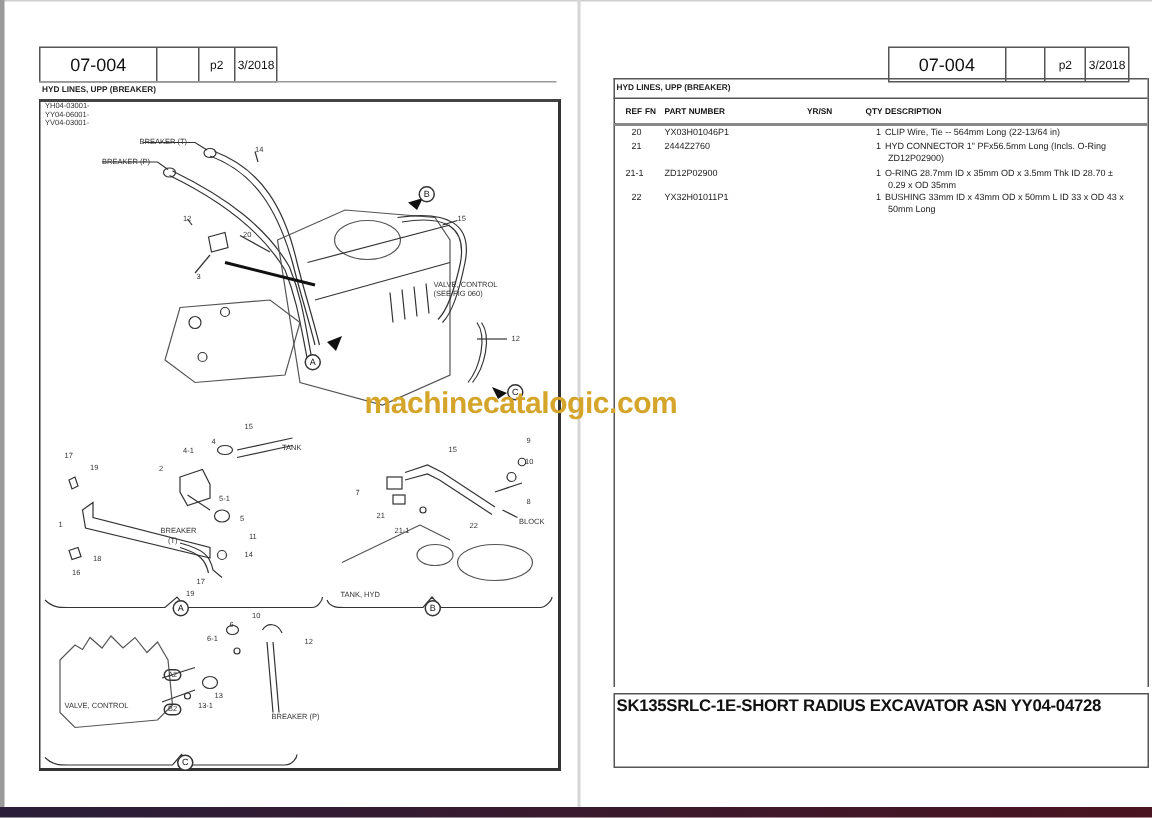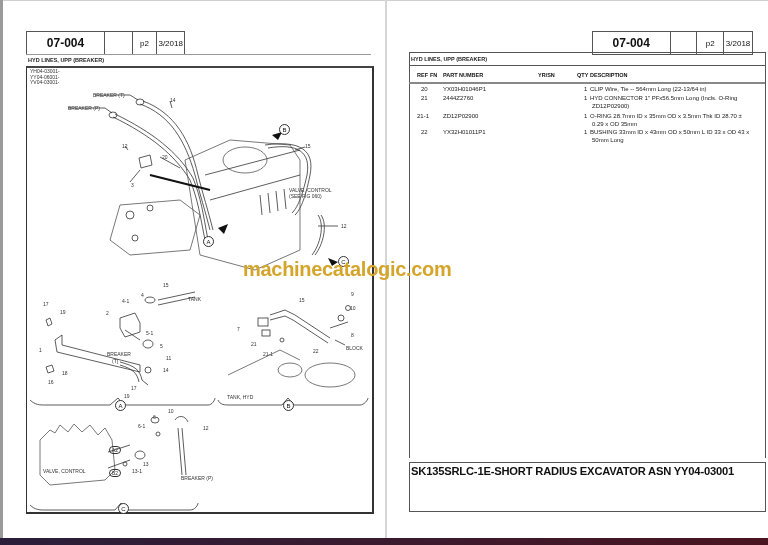--- a/index.html
+++ b/index.html
@@ -6,21 +6,21 @@
   body { width:768px; height:545px; background:#ffffff; position:relative; overflow:hidden; font-family:"Liberation Sans", sans-serif; color:#111; }
   .left-edge { position:absolute; left:0; top:0; width:3px; height:538px; background:#9a9a9a; }
   .page-sep { position:absolute; left:385px; top:0; width:2px; height:538px; background:#d6d6d6; }
   .taskbar { position:absolute; left:0; top:538px; width:768px; height:7px; background:linear-gradient(90deg,#2a1e3a,#3a1a2e 50%,#4a1420); }
   .topline { position:absolute; left:0; top:0; width:768px; height:1px; background:#cfcfcf; }
 
   
   .hdr { position:absolute; display:flex; border:1px solid #555; height:22px; background:#fff; }
   .hdr div { border-right:1px solid #555; display:flex; align-items:center; justify-content:center; font-size:8px; }
   .hdr div:last-child { border-right:none; }
-  .hdr .num { font-weight:bold; font-size:12px; }
+  .hdr .num { font-weight:normal; font-size:12px; }
 
   .section-title { position:absolute; font-size:5.5px; font-weight:bold; color:#222; }
   .rule { position:absolute; height:1px; background:#555; }
 
   
   .fig-frame { position:absolute; left:26px; top:66px; width:345px; height:444px; border:1px solid #333; border-top:2px solid #444; border-right:2px solid #333; border-bottom:2px solid #333; }
   .serials { position:absolute; left:30px; top:69px; font-size:5px; line-height:5.5px; color:#333; }
   .lbl { position:absolute; font-size:5px; color:#333; white-space:nowrap; }
   .callout { position:absolute; width:9px; height:9px; border:1px solid #333; border-radius:50%; font-size:6px; display:flex; align-items:center; justify-content:center; background:#fff; }
 
@@ -244,16 +244,16 @@
 </div>
 <div>
   <div class="row" style="left:421px; top:129px;">22</div>
   <div class="row" style="left:443px; top:129px;">YX32H01011P1</div>
   <div class="row" style="left:584px; top:129px;">1</div>
   <div class="row" style="left:590px; top:129px;">BUSHING 33mm ID x 43mm OD x 50mm L ID 33 x OD 43 x</div>
   <div class="row" style="left:592px; top:137px;">50mm Long</div>
 </div>
 
 <div class="bottom-box"></div>
-<div class="bottom-title">SK135SRLC-1E-SHORT RADIUS EXCAVATOR ASN YY04-03001</div>
+<div class="bottom-title">SK135SRLC-1E-SHORT RADIUS EXCAVATOR ASN YY04-04728</div>
 
 <div class="watermark">machinecatalogic.com</div>
 <div class="taskbar"></div>
 
 </body></html>

